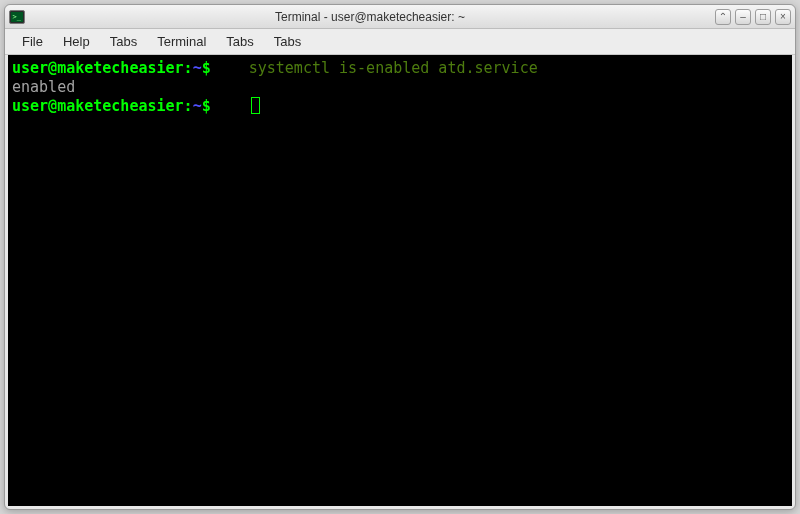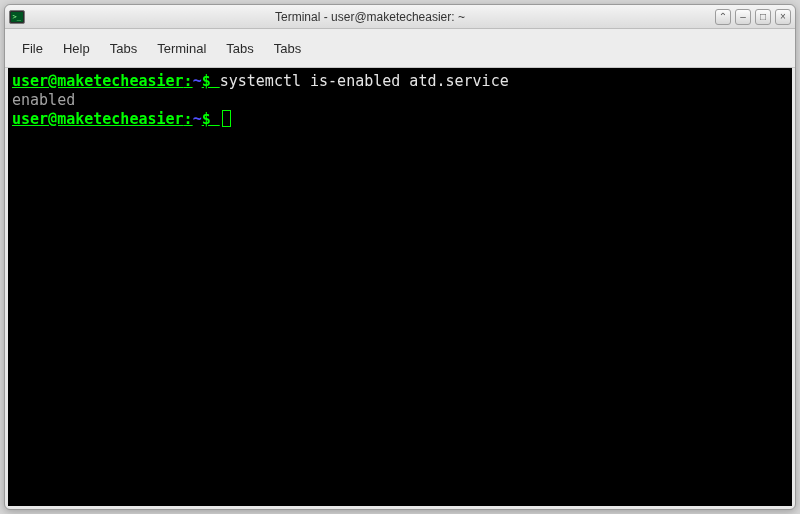--- a/index.html
+++ b/index.html
@@ -45,21 +45,21 @@
       line-height:14px;
       text-align:center;
       color:#555;
       cursor:pointer;
     }
     .app-icon {
       width:16px; height:16px;
       display:inline-block;
     }
     .menubar {
-      height:39px;
+      height:26px;
       background:#ededed;
       display:flex;
       align-items:center;
       padding: 0 8px;
       gap: 2px;
       border-bottom:1px solid #c8c8c8;
     }
     .menu-item {
       padding: 3px 9px;
       font-size:13px;
@@ -72,23 +72,23 @@
       background:#000;
       padding: 4px 4px;
       font-family: "DejaVu Sans Mono", "Liberation Mono", monospace;
       font-size:15px;
       line-height:19px;
       color:#fff;
       overflow:hidden;
       white-space: pre;
       margin: 0 3px 3px 3px;
     }
-    .t-user { color:#00ff00; font-weight:bold;text-decoration:underline; }
+    .t-user { color:#00ff00; font-weight:bold; }
     .t-path { color:#5050ff; font-weight:bold; }
-    .t-cmd  { color:#e5e5e5; }
+    .t-cmd  { color:#4d7c0f;margin-left:29px; }
     .t-out  { color:#a3a3a3; }
     .cursor {
       display:inline-block;
       width:9px; height:17px;
       border:1px solid #00ff00;
       vertical-align: -3px;
       margin-left:2px;
     }
   </style>
 </head>

